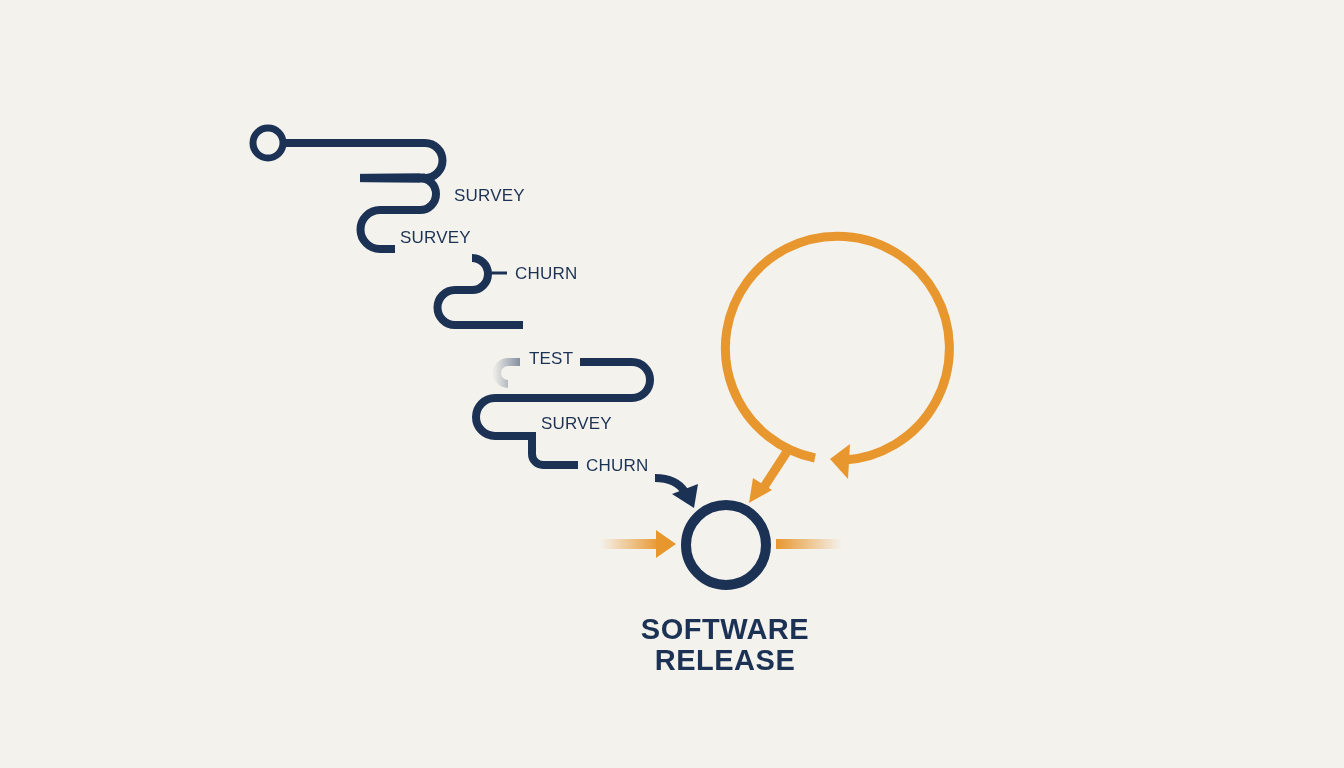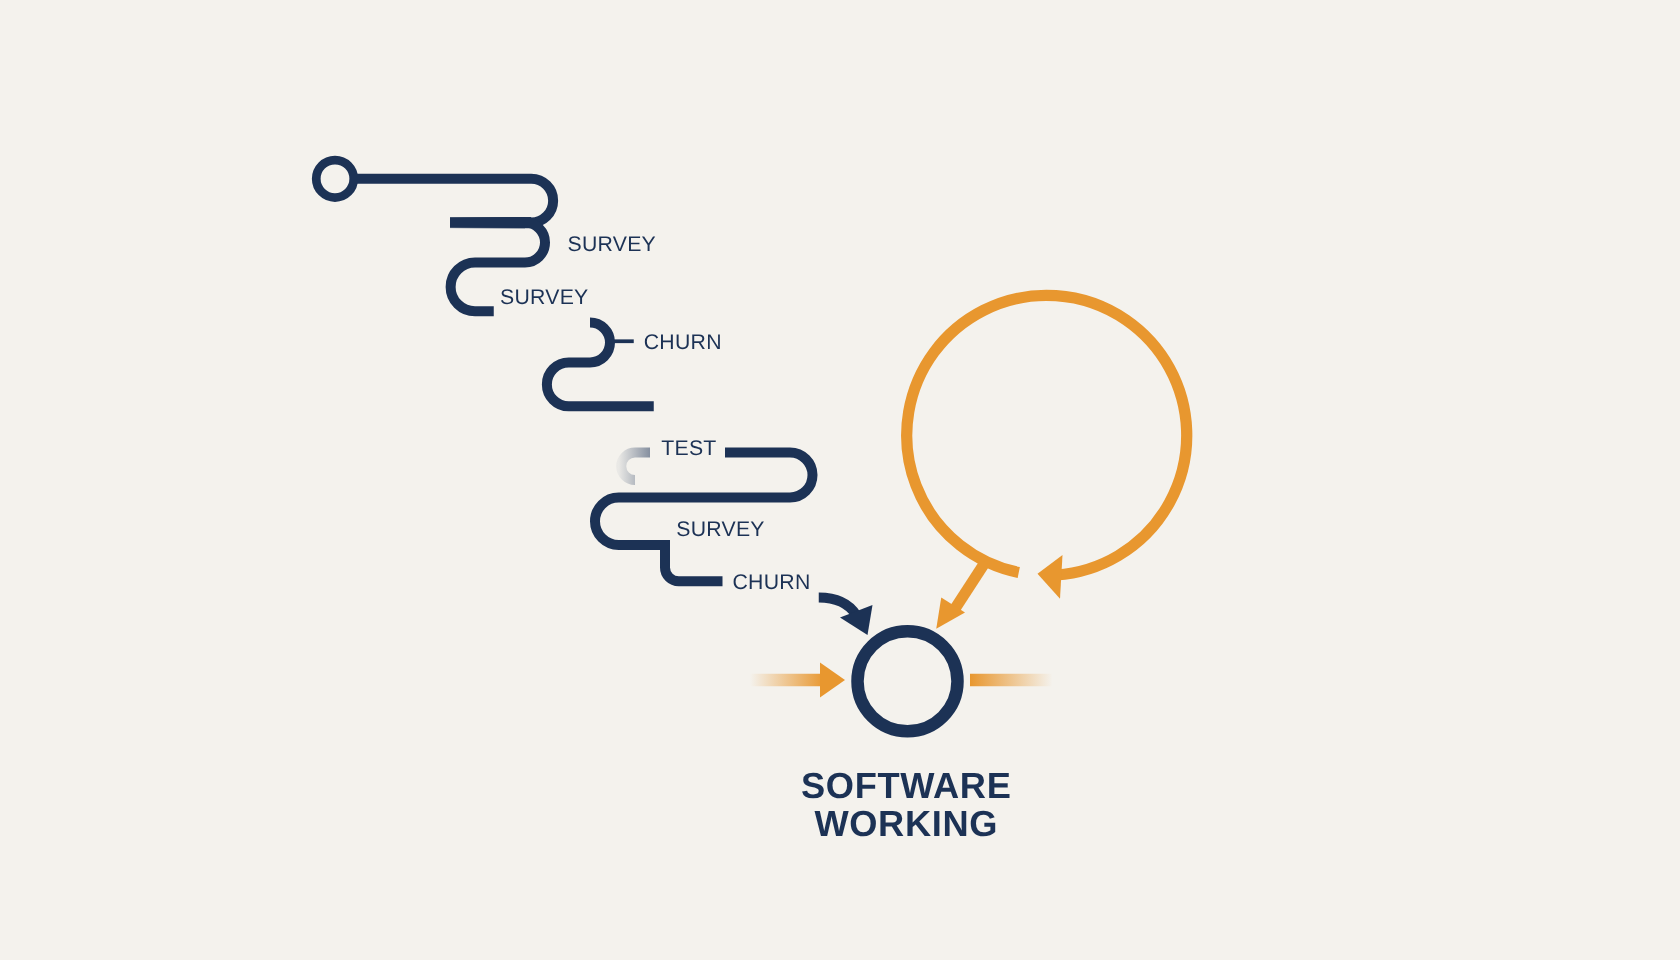--- a/index.html
+++ b/index.html
@@ -101,15 +101,15 @@
 
   <div class="lbl" style="left:454px; top:187px;">SURVEY</div>
   <div class="lbl" style="left:400px; top:229px;">SURVEY</div>
   <div class="lbl" style="left:515px; top:265px;">CHURN</div>
   <div class="lbl" style="left:529px; top:350px;">TEST</div>
   <div class="lbl" style="left:541px; top:415px;">SURVEY</div>
   <div class="lbl" style="left:586px; top:457px;">CHURN</div>
 
   <div class="title">
     <div>SOFTWARE</div>
-    <div>WORKING</div>
+    <div>RELEASE</div>
   </div>
 </div>
 
 </body></html>

